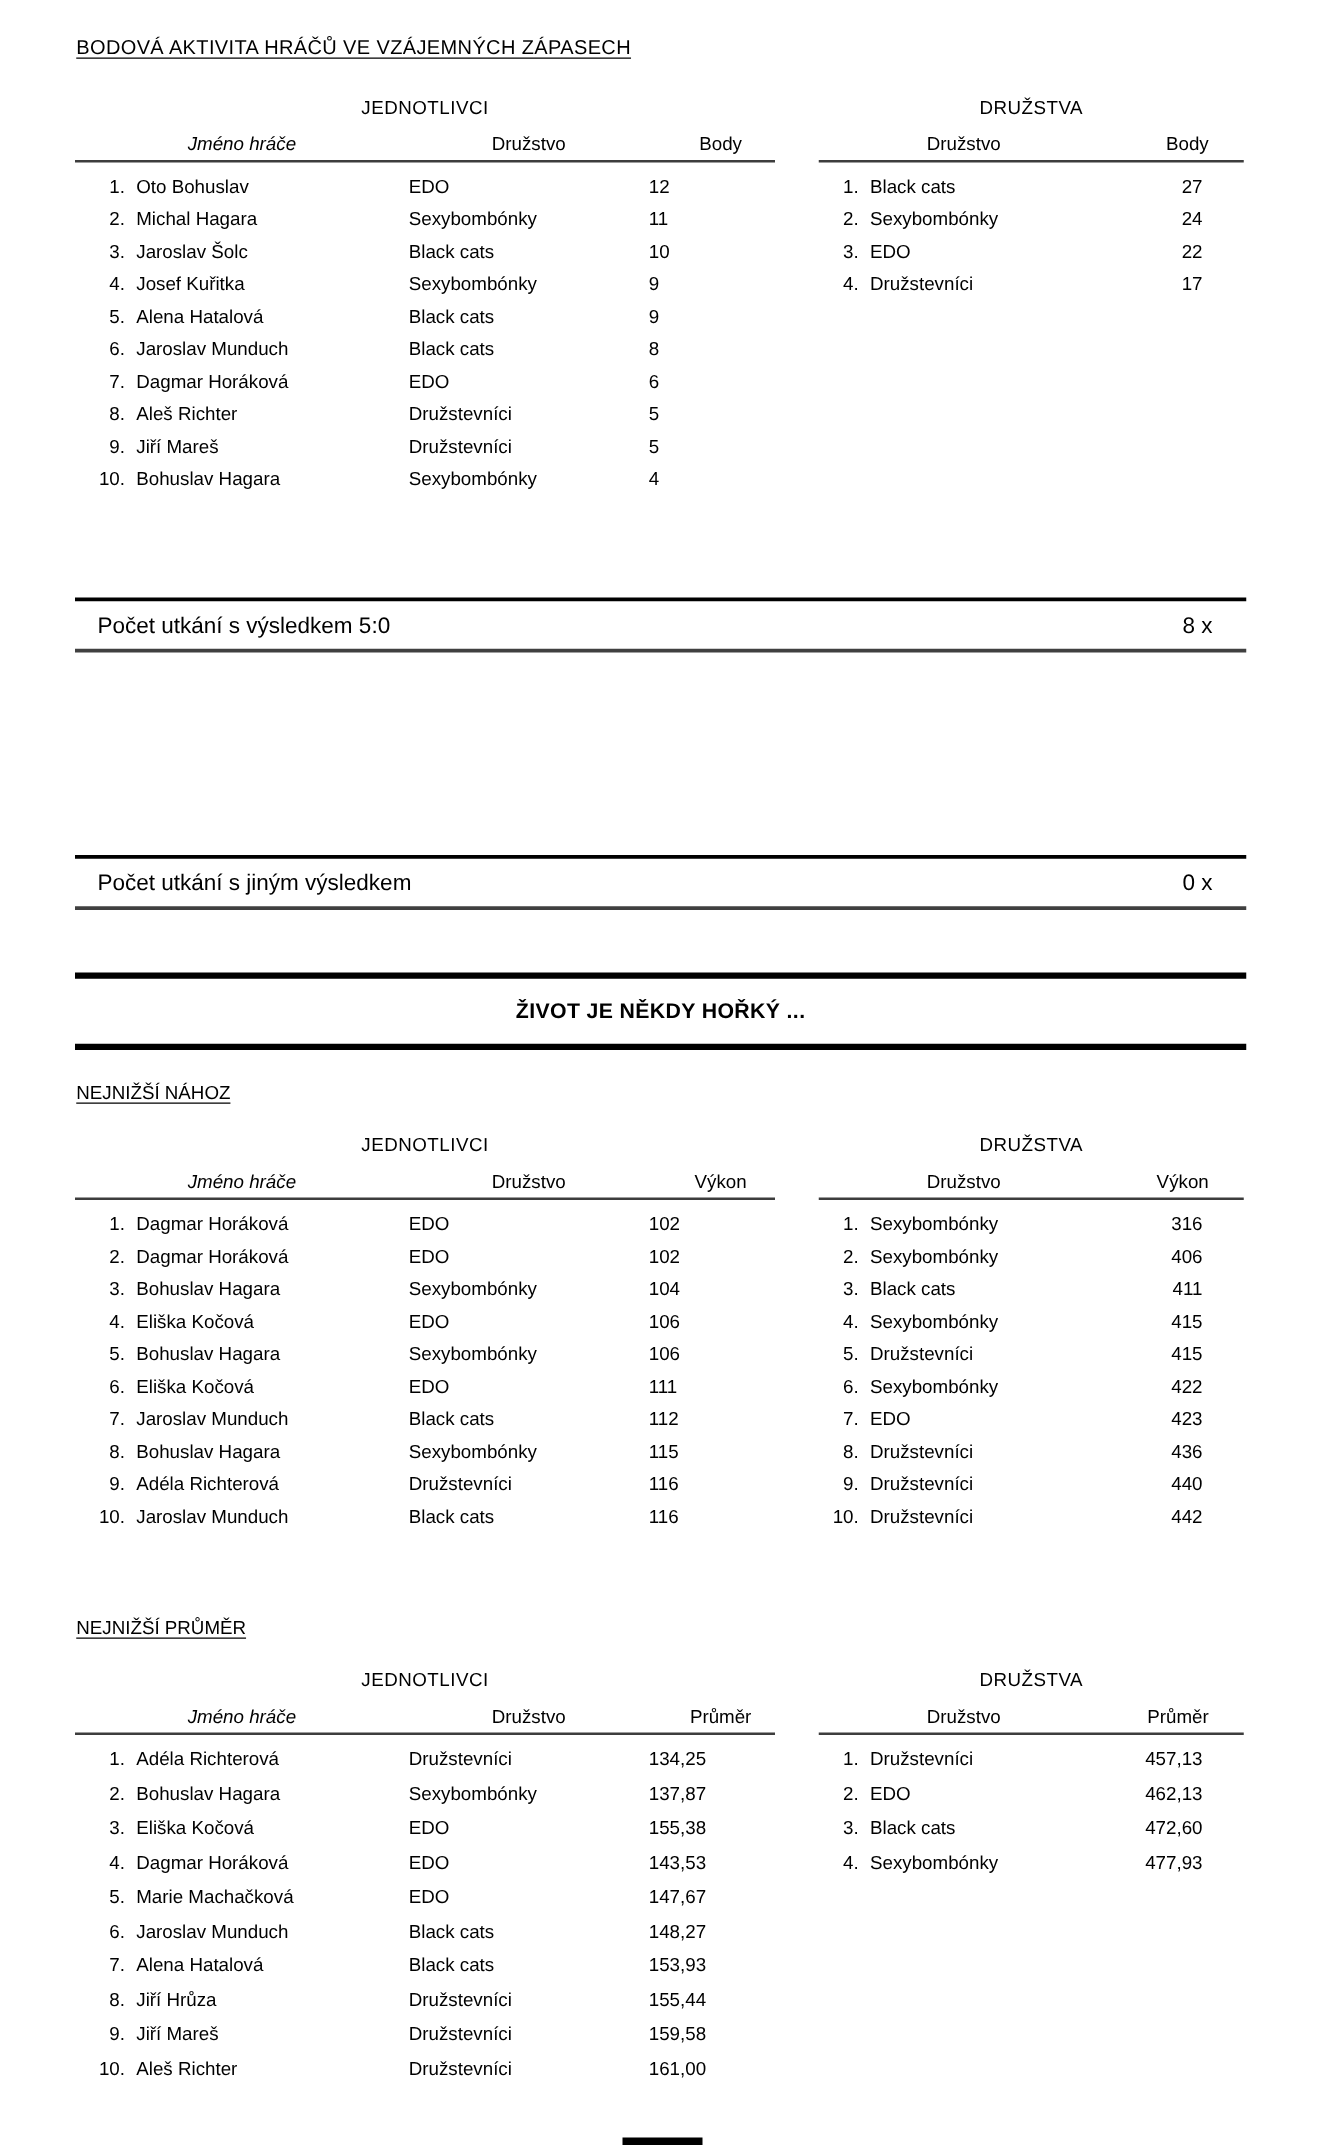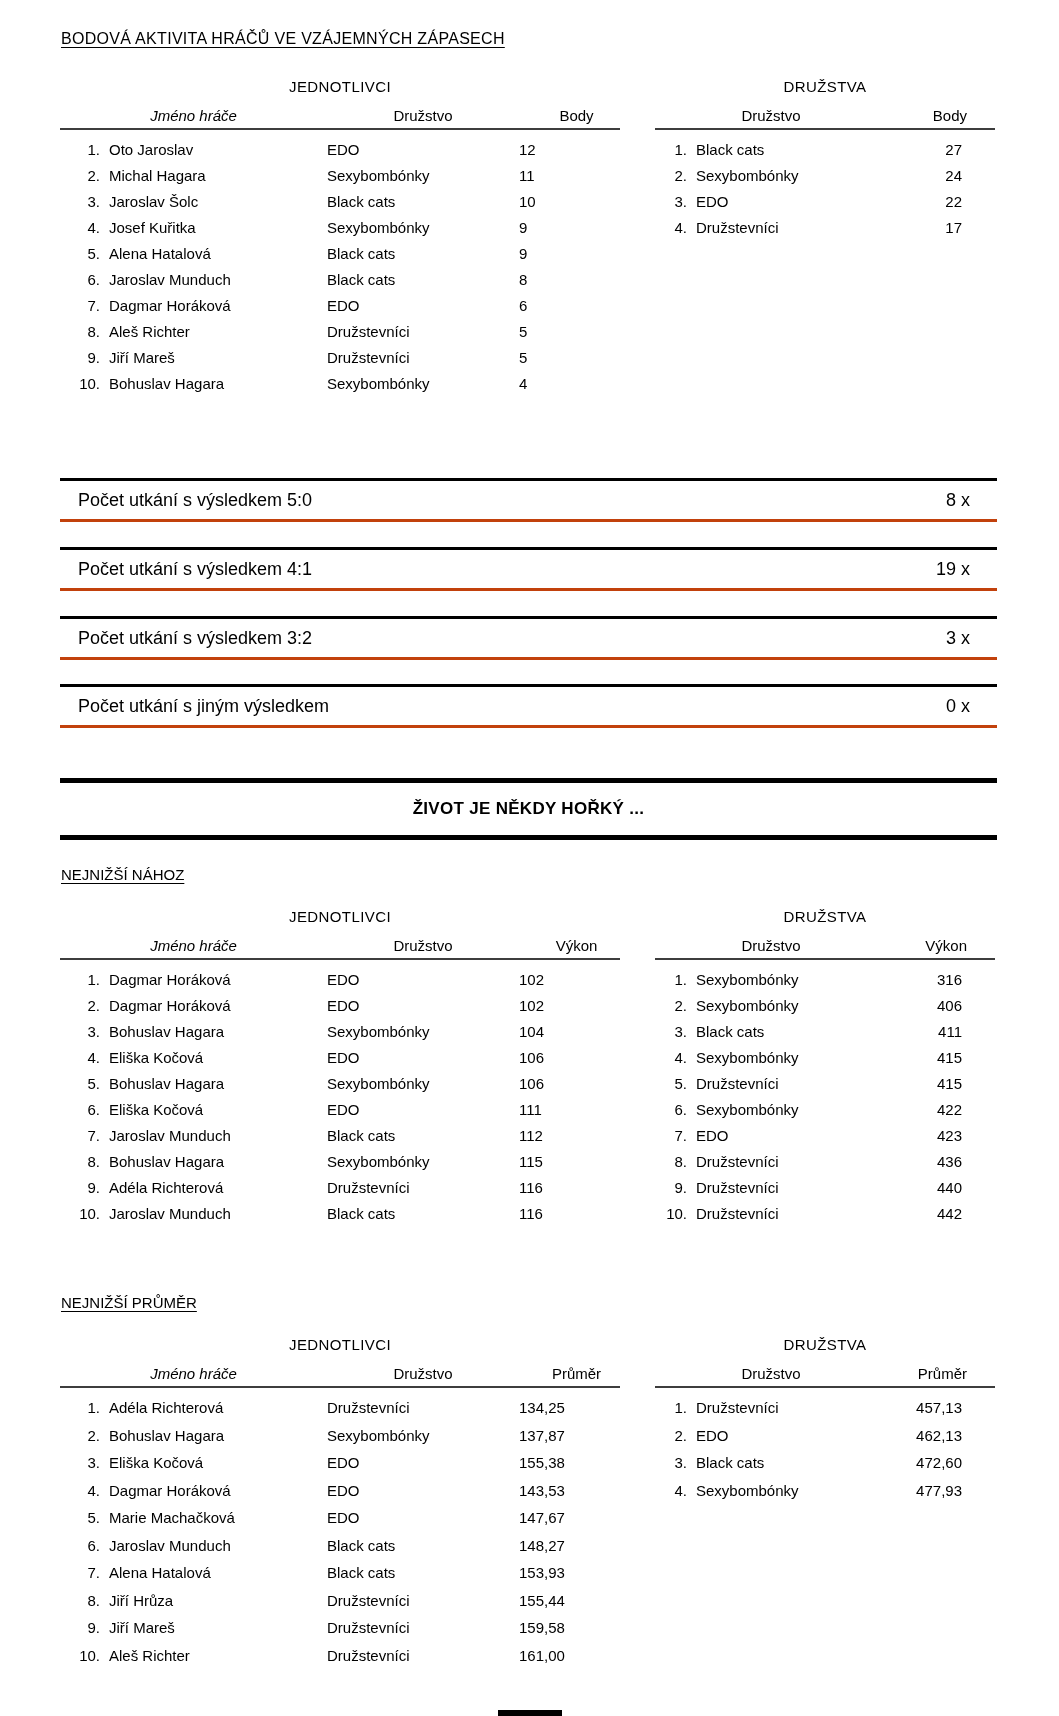--- a/index.html
+++ b/index.html
@@ -38,21 +38,21 @@
   .ind .h-val{flex:1;text-align:center;padding-left:14px;}
 
   
   .team .c-rank{flex:none;width:32px;text-align:right;}
   .team .c-team{flex:1;padding-left:9px;}
   .team .c-val{flex:none;width:120px;text-align:right;padding-right:33px;}
   .team .h-team{flex:1;text-align:center;padding-left:40px;}
   .team .h-val{flex:none;width:120px;text-align:right;padding-right:28px;}
 
   .count-box{position:absolute;left:60px;width:937px;height:44px;box-sizing:border-box;
-             border-top:3px solid #000;border-bottom:3px solid #c2410c;
+             border-top:3px solid #000;border-bottom:3px solid #404040;
              display:flex;align-items:center;justify-content:space-between;
              padding:0 27px 0 18px;font-size:18px;}
   .b1{top:478px;} .b2{top:547px;} .b3{top:616px;} .b4{top:684px;}
 
   .banner{position:absolute;left:60px;top:778px;width:937px;height:62px;box-sizing:border-box;
           border-top:5px solid #000;border-bottom:5px solid #000;
           display:flex;align-items:center;justify-content:center;
           font-weight:bold;font-size:17px;letter-spacing:.3px;}
 
   .artifact{position:absolute;left:498px;top:1710px;width:64px;height:6px;background:#000;}
@@ -68,21 +68,21 @@
     <div class="col-title">JEDNOTLIVCI</div>
     <div class="thead">
       <span class="h-name">Jméno hráče</span>
       <span class="h-team">Družstvo</span>
       <span class="h-val">Body</span>
     </div>
     <div class="tbody">
 
     <div class="trow">
         <span class="c-rank">1.</span>
-        <span class="c-name">Oto Jaroslav</span>
+        <span class="c-name">Oto Bohuslav</span>
         <span class="c-team">EDO</span>
         <span class="c-val">12</span>
       </div>
         <div class="trow">
         <span class="c-rank">2.</span>
         <span class="c-name">Michal Hagara</span>
         <span class="c-team">Sexybombónky</span>
         <span class="c-val">11</span>
       </div>
         <div class="trow">
@@ -164,28 +164,20 @@
         <span class="c-team">Družstevníci</span>
         <span class="c-val">17</span>
       </div>
       </div>
   </div>
 
   <div class="count-box b1">
     <span>Počet utkání s výsledkem 5:0</span>
     <span>8 x</span>
   </div>
-  <div class="count-box b2">
-    <span>Počet utkání s výsledkem 4:1</span>
-    <span>19 x</span>
-  </div>
-  <div class="count-box b3">
-    <span>Počet utkání s výsledkem 3:2</span>
-    <span>3 x</span>
-  </div>
   <div class="count-box b4">
     <span>Počet utkání s jiným výsledkem</span>
     <span>0 x</span>
   </div>
 
   <div class="banner">
     <span>ŽIVOT JE NĚKDY HOŘKÝ ...</span>
   </div>
 
   <div class="sub-title nahoz">NEJNIŽŠÍ NÁHOZ</div>

